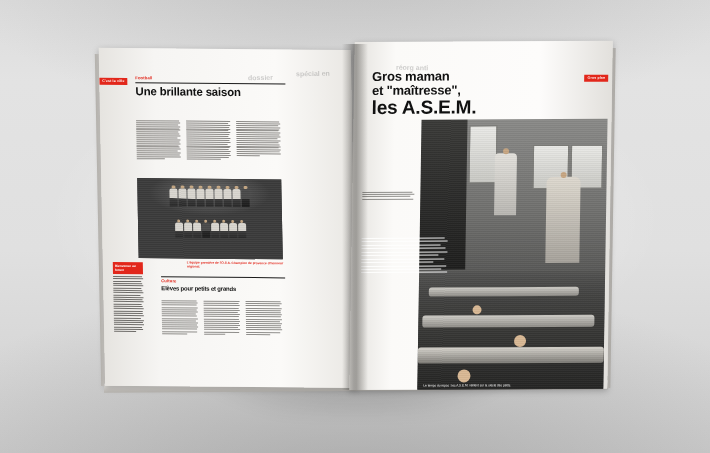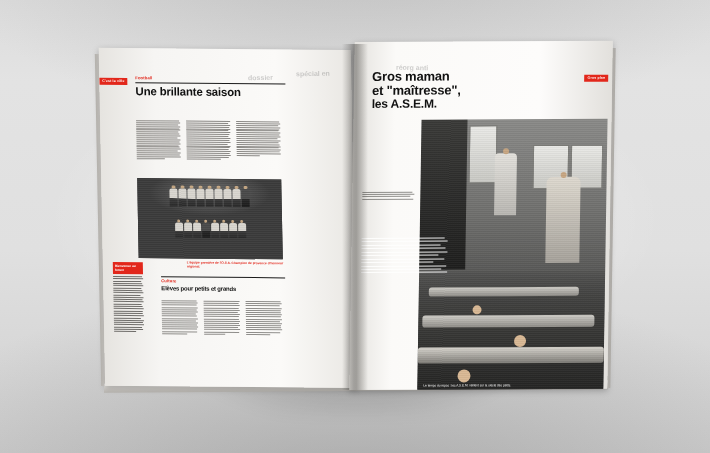--- a/index.html
+++ b/index.html
@@ -514,21 +514,21 @@
       </div>
     </div>
 
     <div class="page page-right">
 
       <div class="redtab" style="right:4px;top:34px;">Gros plan</div>
 
       <div style="position:absolute;left:18px;top:28px;width:170px;">
         <div class="headline" style="font-size:13px;">Gros maman</div>
         <div class="headline" style="font-size:13px;">et "maîtresse",</div>
-        <div class="headline" style="font-size:12px;">les A.S.E.M.</div>
+        <div class="headline" style="font-size:19px;">les A.S.E.M.</div>
       </div>
 
       <div class="photo photo-asem" style="left:68px;top:78px;width:186px;height:272px;">
 
         <div class="asem-window" style="left:112px;top:26px;width:34px;height:42px;"></div>
         <div class="asem-window" style="left:150px;top:26px;width:30px;height:42px;"></div>
         <div class="asem-door" style="left:0px;top:0px;width:46px;height:150px;"></div>
         <div class="asem-window" style="left:48px;top:6px;width:26px;height:56px;"></div>
 
         <div class="asem-figure" style="left:74px;top:34px;width:22px;height:62px;"></div>

